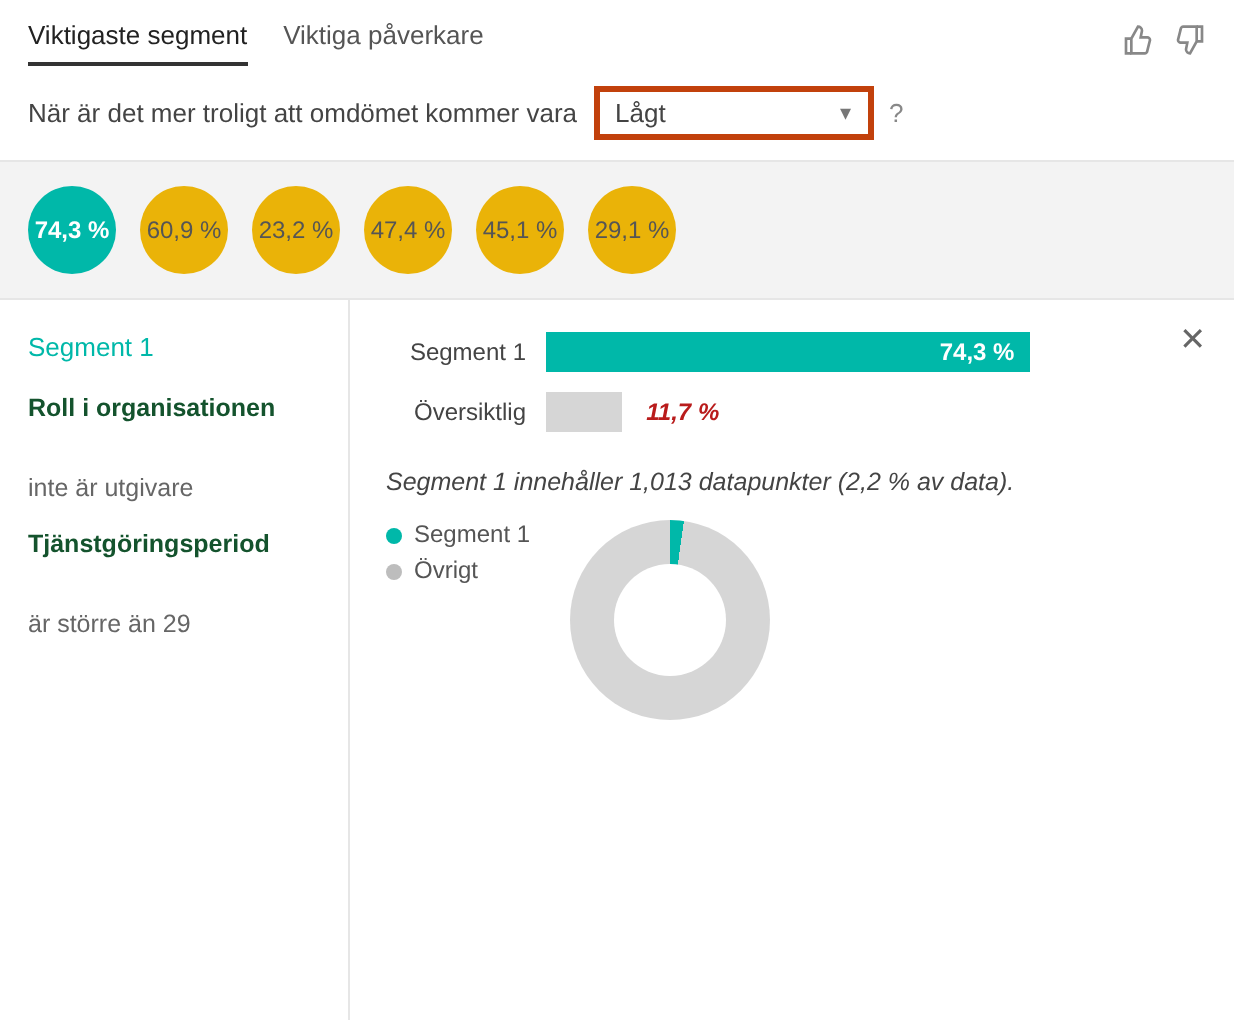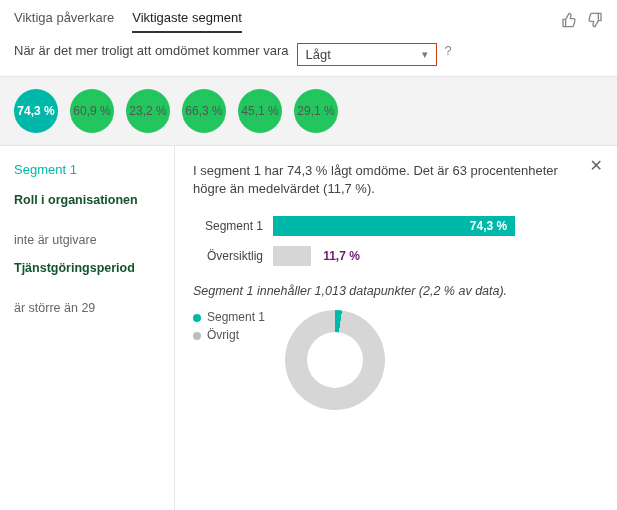--- a/index.html
+++ b/index.html
@@ -27,50 +27,51 @@
   .tab.active {
     color: #222;
     border-bottom: 2px solid #333;
     font-weight: 400;
   }
   .feedback { display: flex; gap: 10px; color: #888; }
   .feedback svg { width: 16px; height: 16px; cursor: pointer; }
 
   .prompt-row {
     display: flex;
+    align-items: center;
     gap: 8px;
     padding: 10px 14px;
     color: #444;
   }
   .select {
     display: flex;
     align-items: center;
     justify-content: space-between;
-    border: 1px solid #c2410c;
+    border: 3px solid #c2410c;
     padding: 3px 8px;
     min-width: 140px;
     cursor: pointer;
     background: #fff;
     font-size: 13px;
   }
   .select .chev { color: #777; font-size: 11px; }
   .help { color: #888; cursor: pointer; }
 
   .bubbles {
     display: flex;
     gap: 12px;
     padding: 12px 14px;
     background: #f3f3f3;
     border-top: 1px solid #e6e6e6;
     border-bottom: 1px solid #e6e6e6;
   }
   .bubble {
     width: 44px; height: 44px;
     border-radius: 50%;
-    background: #22c55e;
+    background: #eab308;
     color: #555;
     display: flex;
     align-items: center;
     justify-content: center;
     font-size: 12px;
     cursor: pointer;
   }
   .bubble.selected {
     background: #00b8a9;
     color: #fff;
@@ -128,21 +129,21 @@
     display: flex;
     align-items: center;
     justify-content: flex-end;
     padding-right: 8px;
     color: #fff;
     font-weight: 600;
     font-size: 12px;
   }
   .bar-fill.teal { background: #00b8a9; }
   .bar-fill.grey { background: #d6d6d6; color: #444; justify-content: flex-start; padding-left: 0; }
-  .bar-fill.grey .val { margin-left: 6px; color:#701a75; position:absolute; left:100%; padding-left:6px; white-space:nowrap; }
+  .bar-fill.grey .val { margin-left: 6px; color:#b91c1c; position:absolute; left:100%; padding-left:6px; white-space:nowrap;font-style:italic; }
 
   .datapoints { color: #444; margin-bottom: 12px; font-size: 12.5px; font-style: italic; }
 
   .donut-wrap {
     display: flex;
     align-items: flex-start;
     gap: 20px;
   }
   .legend { font-size: 12px; color: #555; }
   .legend .dot { display:inline-block; width:8px; height:8px; border-radius:50%; margin-right:6px; vertical-align:middle; }
@@ -162,22 +163,22 @@
     inset: 22px;
     background: #fff;
     border-radius: 50%;
   }
 </style>
 </head>
 <body>
 
 <div class="header">
   <div class="tabs">
+    <div class="tab active">Viktigaste segment</div>
     <div class="tab">Viktiga påverkare</div>
-    <div class="tab active">Viktigaste segment</div>
   </div>
   <div class="feedback">
     <span>
       <svg viewBox="0 0 24 24" fill="none" stroke="#888" stroke-width="2">
           <path d="M7 22V11l5-9c1.5 0 3 1 3 3l-1 5h5c1 0 2 1 2 2l-2 8c0 1-1 2-2 2H7z"></path>
           <path d="M7 11H3v11h4"></path>
         </svg>
     </span>
     <span>
       <svg viewBox="0 0 24 24" fill="none" stroke="#888" stroke-width="2">
@@ -194,41 +195,40 @@
     <span>Lågt</span>
     <span class="chev">▾</span>
   </div>
   <span class="help">?</span>
 </div>
 
 <div class="bubbles">
   <div class="bubble selected">74,3 %</div>
   <div class="bubble">60,9 %</div>
   <div class="bubble">23,2 %</div>
-  <div class="bubble">66,3 %</div>
+  <div class="bubble">47,4 %</div>
   <div class="bubble">45,1 %</div>
   <div class="bubble">29,1 %</div>
 </div>
 
 <div class="content">
   <div class="left-panel">
     <div class="seg-title">Segment 1</div>
     <div class="cond">
       <div class="k">Roll i organisationen</div>
       <div class="v">inte är utgivare</div>
     </div>
     <div class="cond">
       <div class="k">Tjänstgöringsperiod</div>
       <div class="v">är större än 29</div>
     </div>
   </div>
 
   <div class="right-panel">
     <div class="close-x">✕</div>
-    <div class="summary">I segment 1 har 74,3 % lågt omdöme. Det är 63 procentenheter högre än medelvärdet (11,7 %).</div>
 
     <div class="bars">
       <div class="bar-row">
         <div class="bar-label">Segment 1</div>
         <div class="bar-track">
           <div class="bar-fill teal" style="width:74.3%">
             <span>74,3 %</span>
           </div>
         </div>
       </div>

